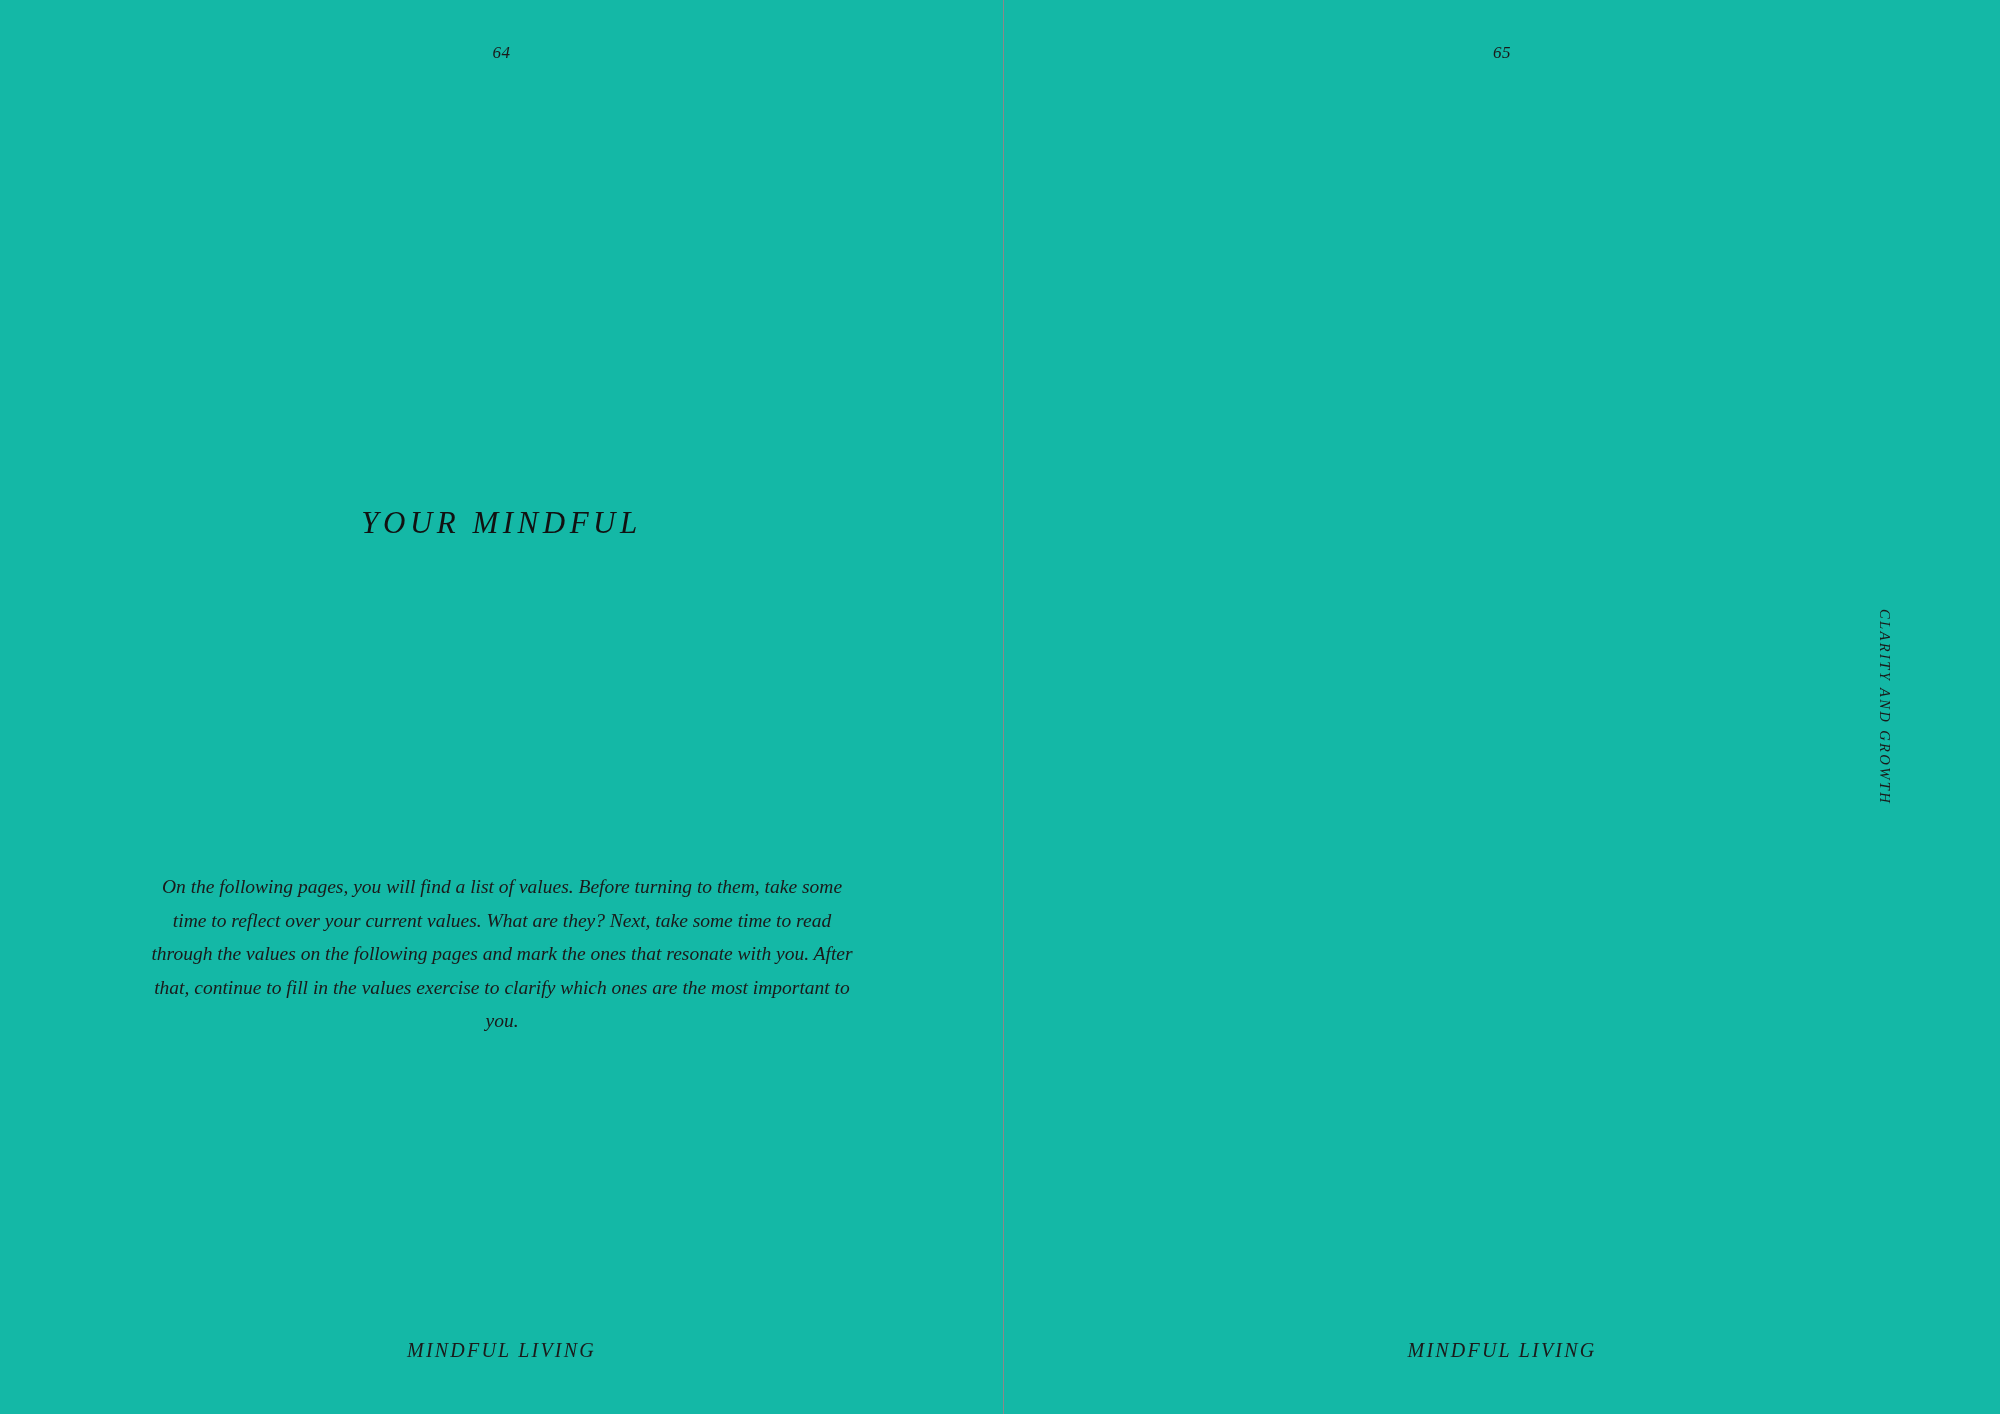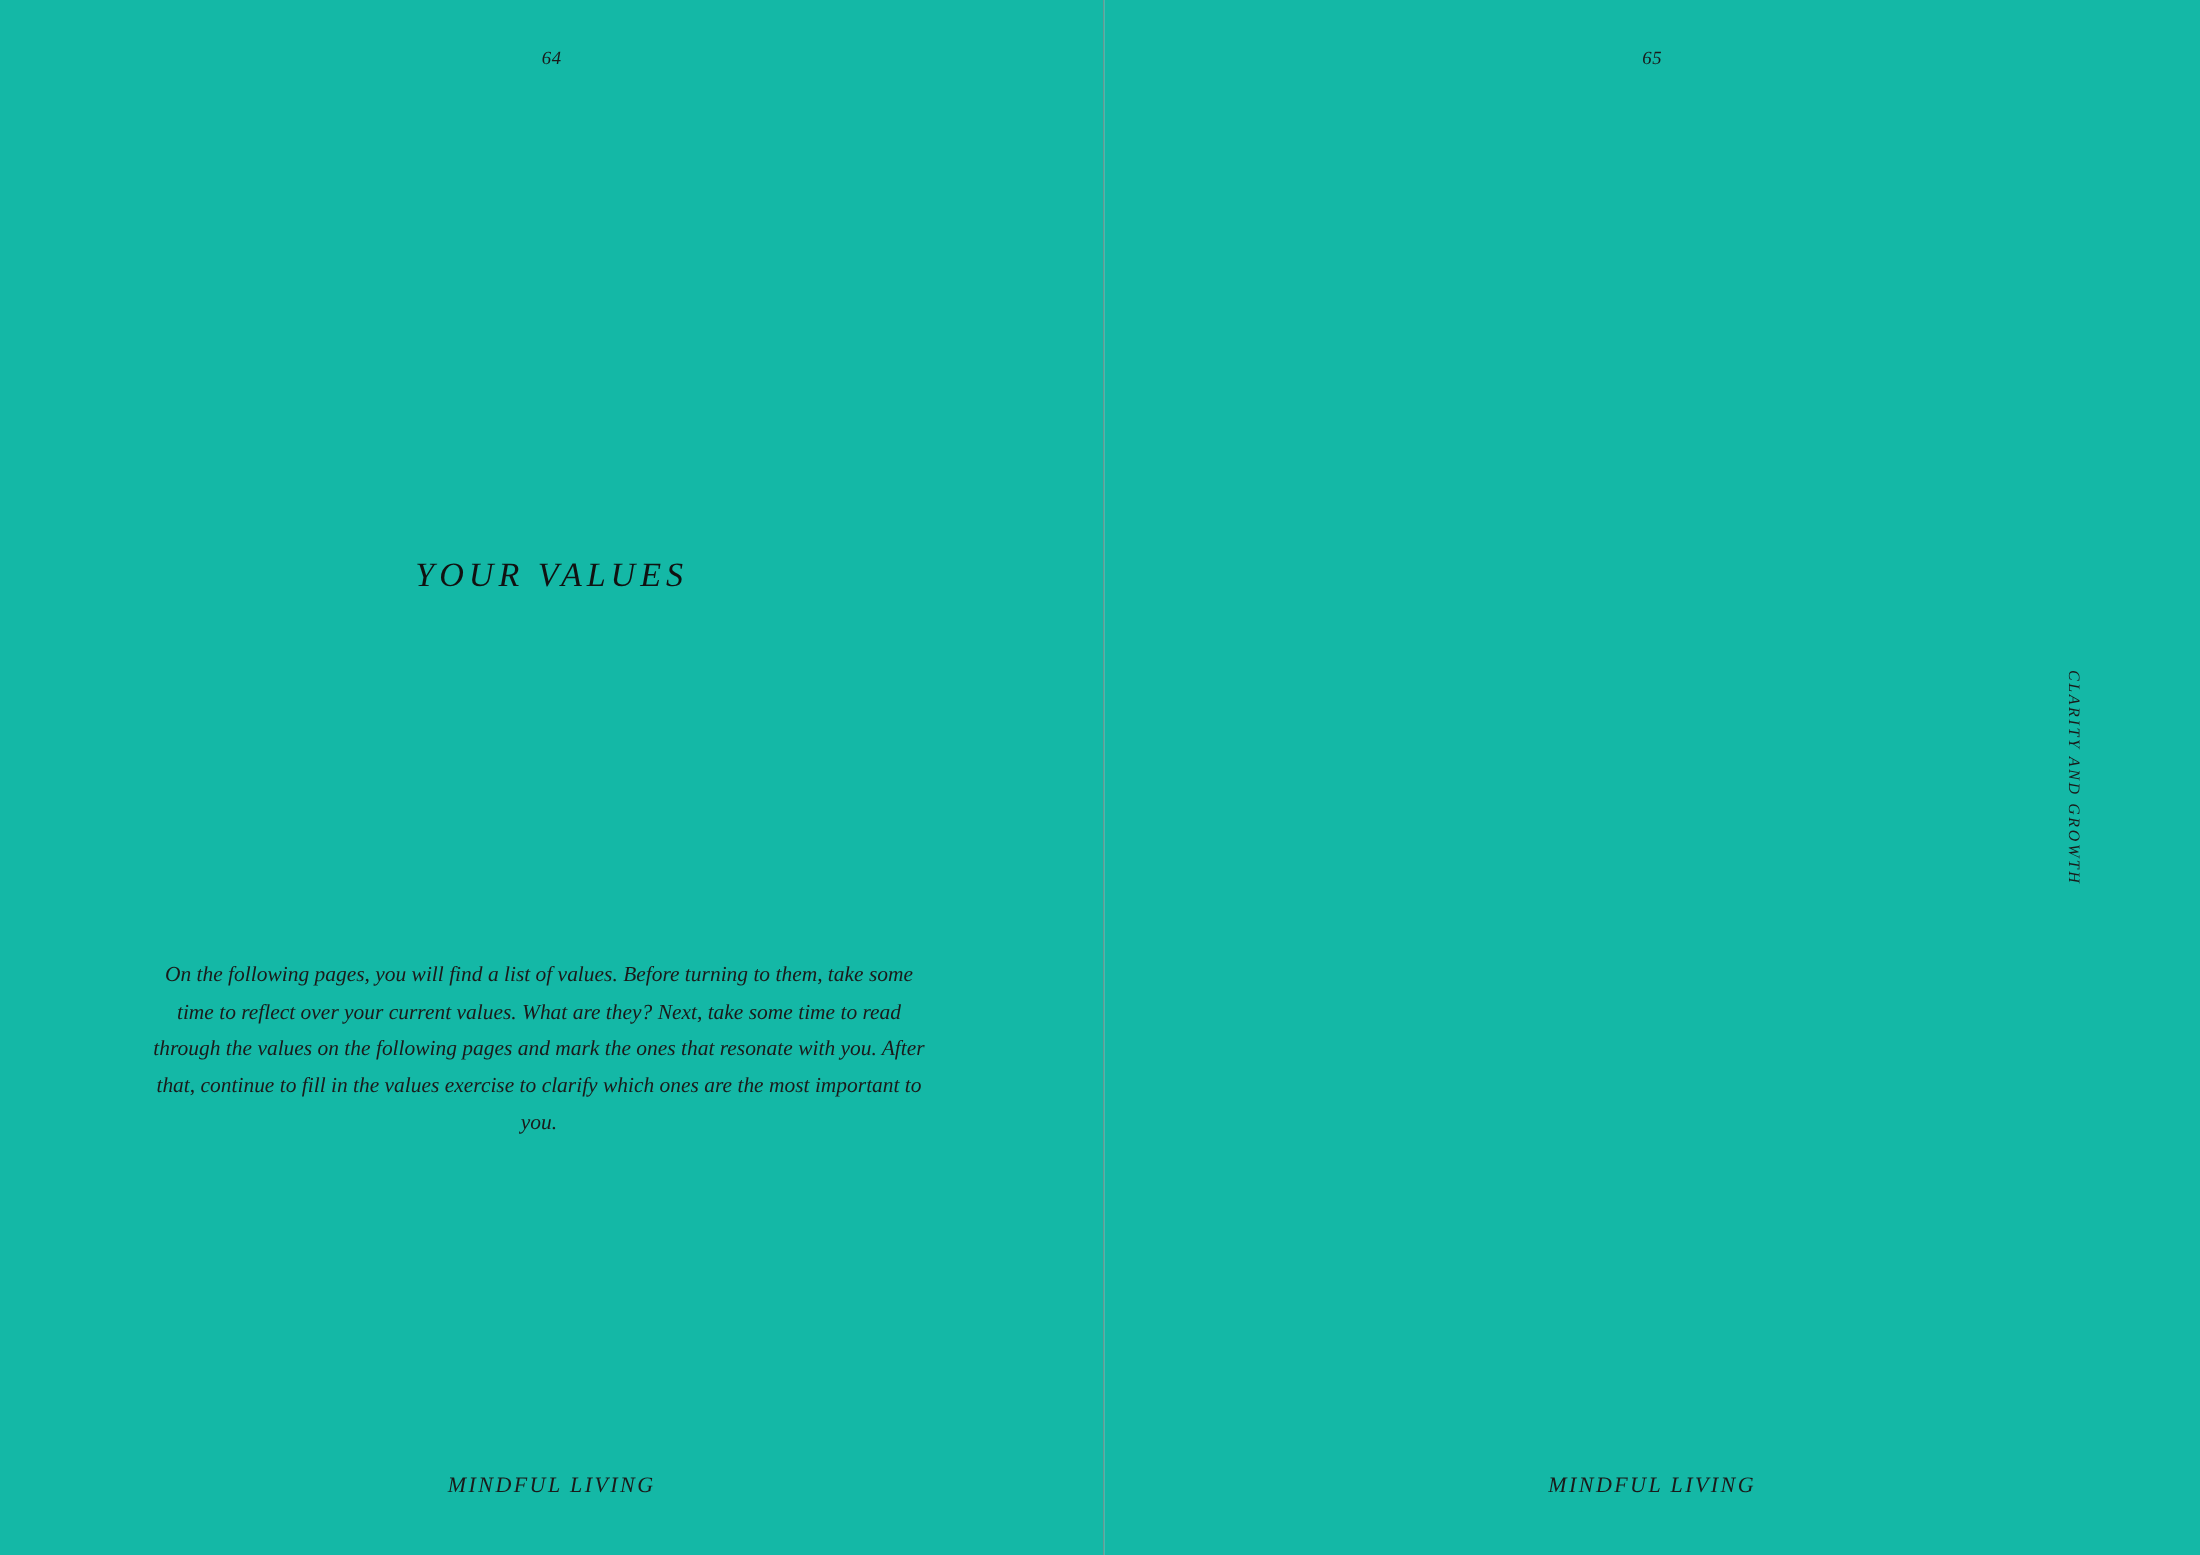--- a/index.html
+++ b/index.html
@@ -67,21 +67,21 @@
     text-align: center;
     font-style: italic;
     font-size: 31px;
     letter-spacing: 4.5px;
     color: #111;
   }
 
   .intro {
     position: absolute;
     top: 870px;
-    left: 138px;
+    left: 150px;
     width: 704px;
     text-align: center;
     font-style: italic;
     font-size: 19.5px;
     line-height: 33.6px;
     color: #1a1a1a;
   }
 
   .side-title {
     position: absolute;
@@ -96,21 +96,21 @@
     color: #1a1a1a;
   }
 </style>
 </head>
 <body>
 
 <div class="spread">
 
   <div class="page page-left">
     <div class="folio">64</div>
-    <div class="chapter-title">YOUR VALUES</div>
+    <div class="chapter-title">YOUR MINDFUL</div>
     <div class="intro">On the following pages, you will find a list of values. Before turning to them, take some time to reflect over your current values. What are they? Next, take some time to read through the values on the following pages and mark the ones that resonate with you. After that, continue to fill in the values exercise to clarify which ones are the most important to you.</div>
     <div class="footer">MINDFUL LIVING</div>
   </div>
 
   <div class="page page-right">
     <div class="folio">65</div>
 
     <div class="side-title">CLARITY AND GROWTH</div>
     <div class="footer">MINDFUL LIVING</div>
   </div>

